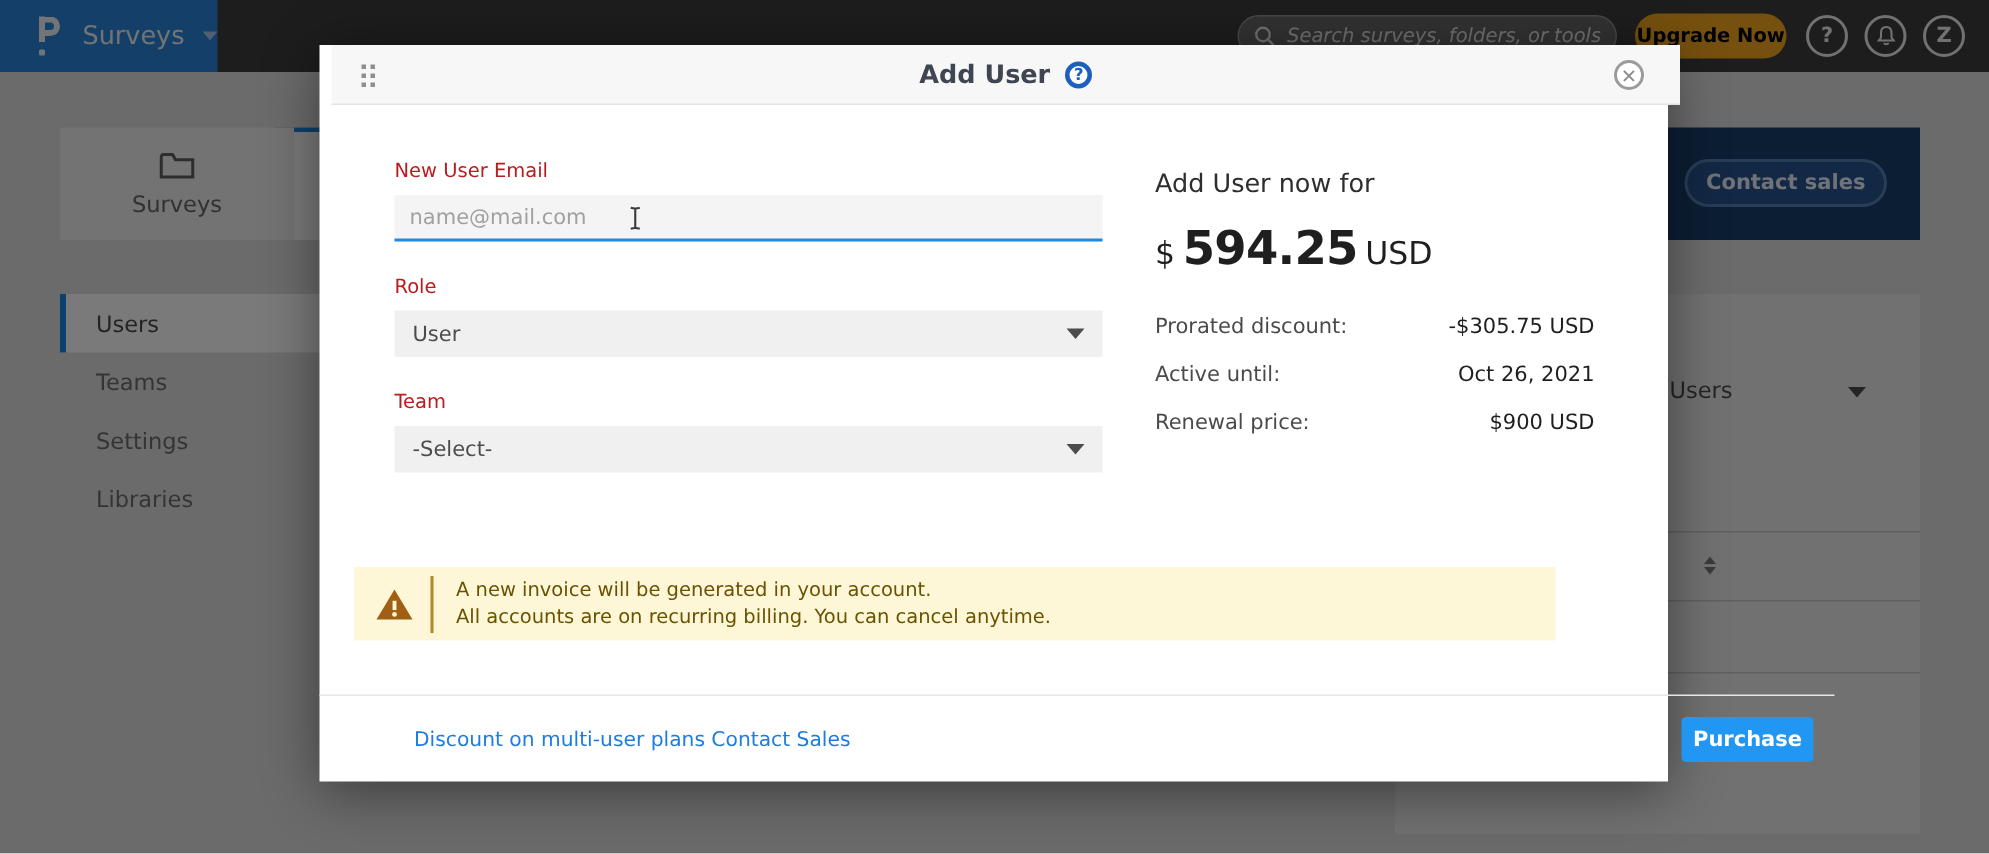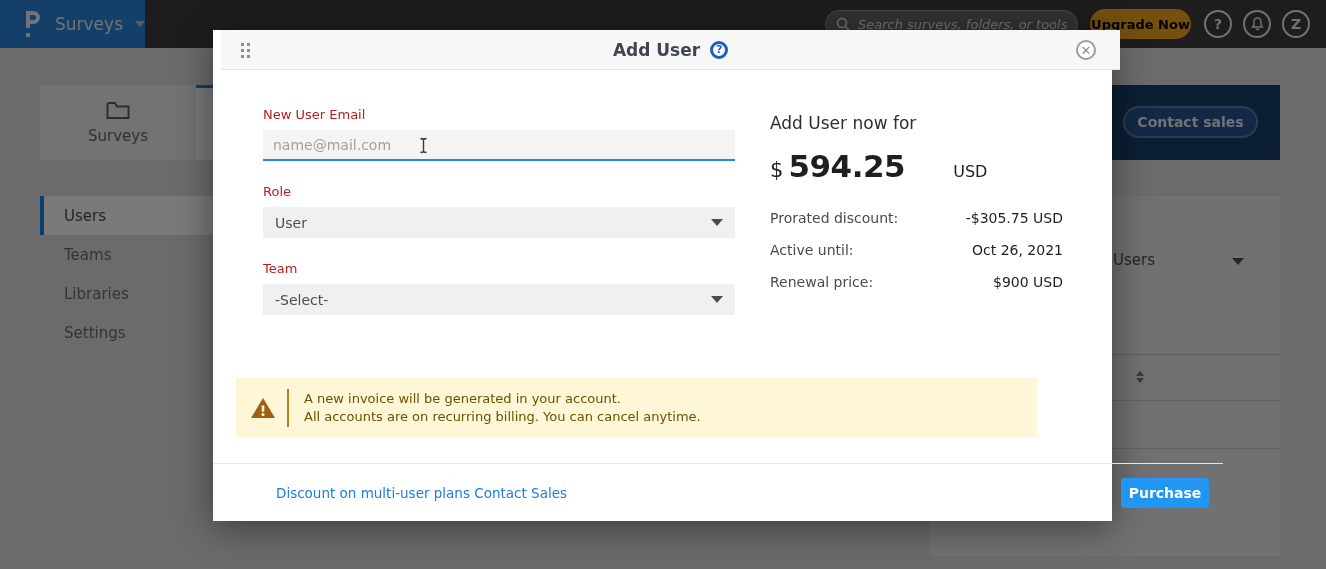--- a/index.html
+++ b/index.html
@@ -96,27 +96,27 @@
                 display:flex; align-items:center; padding:9px 12px; font-size:14px; color:#4c4c4c; cursor:pointer; }
   .select-box .sel-caret { margin-left:auto; width:0; height:0; border-left:6px solid transparent;
                 border-right:6px solid transparent; border-top:7px solid #4c4c4c; }
   .sel-role { top:177px; } .sel-team { top:254px; }
 
   .price-col { position:absolute; left:557px; top:83px; width:293px; }
   .price-heading { font-size:17px; color:#2e2e2e; }
   .price-line { margin-top:15px; color:#1f1f1f; }
   .price-line .cur { font-size:21px; }
   .price-line .amt { font-size:31px; font-weight:bold; letter-spacing:-0.5px; }
-  .price-line .code { font-size:16px;margin-left:43px; }
+  .price-line .code { font-size:21px; }
   .price-rows { margin-top:18px; }
   .price-row { display:flex; justify-content:space-between; height:32px; align-items:center; }
   .price-row .pl { font-size:14px; color:#4a4a4a; }
   .price-row .pv { font-size:14px; color:#1f1f1f; }
 
-  .warn-box { position:absolute; left:23px; top:348px; width:801px; height:59px; background:#FDF7D8;
+  .warn-box { position:absolute; left:23px; top:348px; width:801px; height:49px; background:#FDF7D8;
               display:flex; align-items:center; }
   .warn-ic { margin-left:14px; flex:0 0 auto; }
   .warn-div { width:2px; height:38px; background:#b58423; margin-left:11px; }
   .warn-text { margin-left:15px; font-size:13px; color:#6a5200; line-height:18px; }
 
   .modal-footer { position:absolute; left:0; bottom:0; width:1010px; height:58px; border-top:1px solid #e6e6e6;
                   display:flex; align-items:center; padding:0 14px 0 63px; }
   .discount-link { font-size:13.5px; color:#1f7ce0; text-decoration:none; cursor:pointer; }
   .purchase-btn { margin-left:auto; width:88px; height:30px; background:#2196F3; color:#fff; border:none;
                   border-radius:3px; font-size:14px; font-weight:bold; font-family:"DejaVu Sans", sans-serif;
@@ -163,22 +163,22 @@
     <div class="tab-surveys">
       <svg width="24" height="19" viewBox="0 0 24 19">
         <path d="M1.5 4 L1.5 17 L22.5 17 L22.5 5.5 L11 5.5 L9 2 L3 2 Q1.5 2 1.5 4 Z" fill="none" stroke="#5f5f5f" stroke-width="2"></path>
       </svg>
       <span class="lbl">Surveys</span>
     </div>
 
     <div class="sidebar">
       <div class="side-item active">Users</div>
       <div class="side-item">Teams</div>
+      <div class="side-item">Settings</div>
       <div class="side-item">Libraries</div>
-      <div class="side-item">Settings</div>
     </div>
 
     <div class="navy-banner">
       <button class="contact-sales">Contact sales</button>
     </div>
 
     <div class="right-panel">
       <span class="filter-row">Users</span>
       <span class="filter-caret"></span>
       <div class="th-row">

